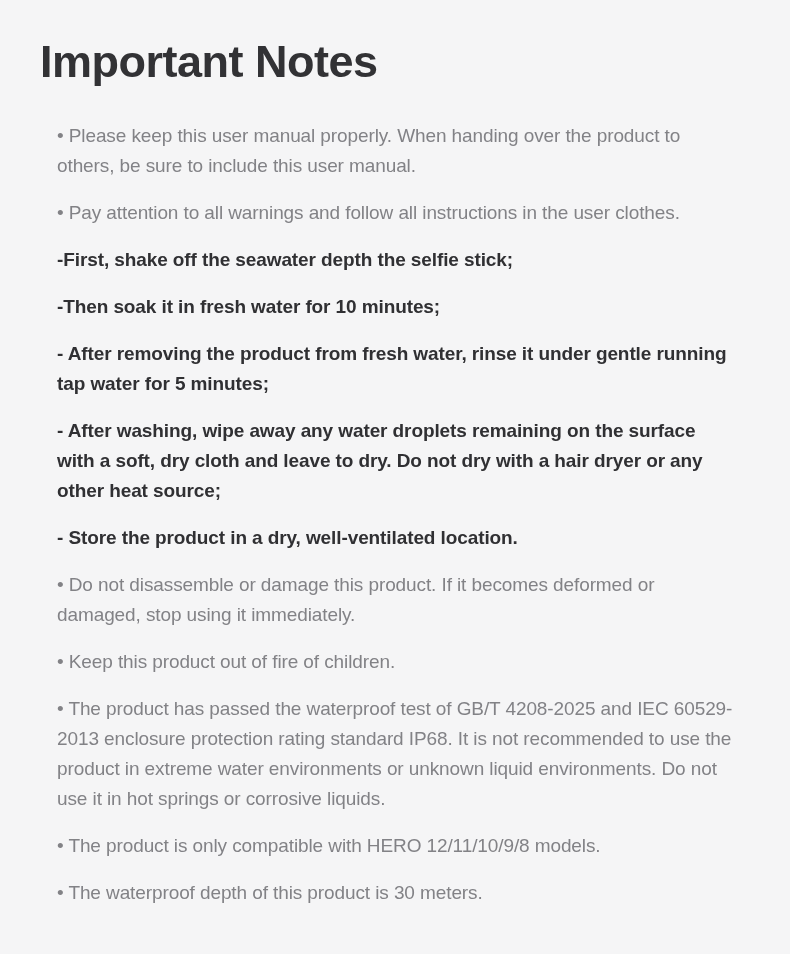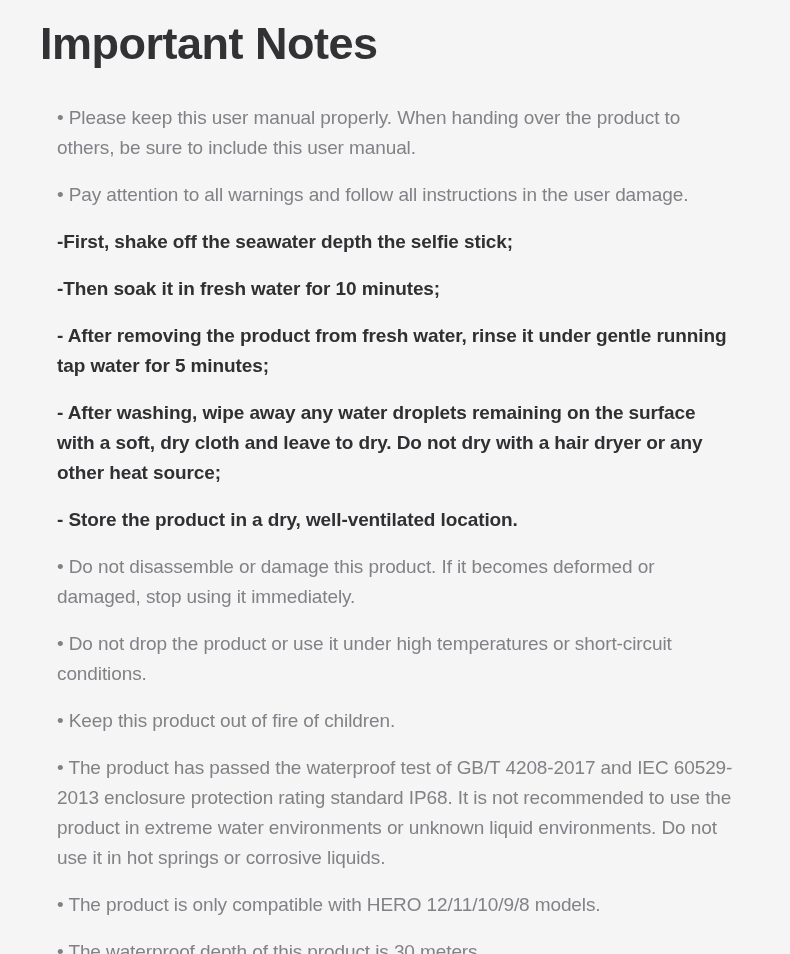--- a/index.html
+++ b/index.html
@@ -10,21 +10,21 @@
     width: 790px;
     height: 954px;
     background: #f5f5f6;
     font-family: "Liberation Sans", sans-serif;
     overflow: hidden;
   }
   .page {
     box-sizing: border-box;
     width: 790px;
     height: 942px;
-    padding: 18px 38px 0 40px;
+    padding: 36px 38px 0 40px;
   }
   .page-title {
     margin: 0 0 33px 0;
     font-size: 45px;
     line-height: 52px;
     font-weight: 700;
     letter-spacing: -0.5px;
     color: #323235;
   }
   .notes-list {
@@ -43,26 +43,25 @@
     font-weight: 700;
   }
 </style>
 </head>
 <body>
 
 <div class="page">
   <h1 class="page-title">Important Notes</h1>
   <div class="notes-list" id="notes-list">
       <p class="note-item">• Please keep this user manual properly. When handing over the product to others, be sure to include this user manual.</p>
-      <p class="note-item">• Pay attention to all warnings and follow all instructions in the user damage.</p>
+      <p class="note-item">• Pay attention to all warnings and follow all instructions in the user clothes.</p>
       <p class="note-item emphasis">-First, shake off the seawater depth the selfie stick;</p>
       <p class="note-item emphasis">-Then soak it in fresh water for 10 minutes;</p>
       <p class="note-item emphasis">- After removing the product from fresh water, rinse it under gentle running tap water for 5 minutes;</p>
       <p class="note-item emphasis">- After washing, wipe away any water droplets remaining on the surface with a soft, dry cloth and leave to dry. Do not dry with a hair dryer or any other heat source;</p>
       <p class="note-item emphasis">- Store the product in a dry, well-ventilated location.</p>
       <p class="note-item">• Do not disassemble or damage this product. If it becomes deformed or damaged, stop using it immediately.</p>
-      <p class="note-item">• Do not drop the product or use it under high temperatures or short-circuit conditions.</p>
       <p class="note-item">• Keep this product out of fire of children.</p>
-      <p class="note-item">• The product has passed the waterproof test of GB/T 4208-2017 and IEC 60529-2013 enclosure protection rating standard IP68. It is not recommended to use the product in extreme water environments or unknown liquid environments. Do not use it in hot springs or corrosive liquids.</p>
+      <p class="note-item">• The product has passed the waterproof test of GB/T 4208-2025 and IEC 60529-2013 enclosure protection rating standard IP68. It is not recommended to use the product in extreme water environments or unknown liquid environments. Do not use it in hot springs or corrosive liquids.</p>
       <p class="note-item">• The product is only compatible with HERO 12/11/10/9/8 models.</p>
       <p class="note-item">• The waterproof depth of this product is 30 meters.</p>
     </div>
 </div>
 
 </body></html>

